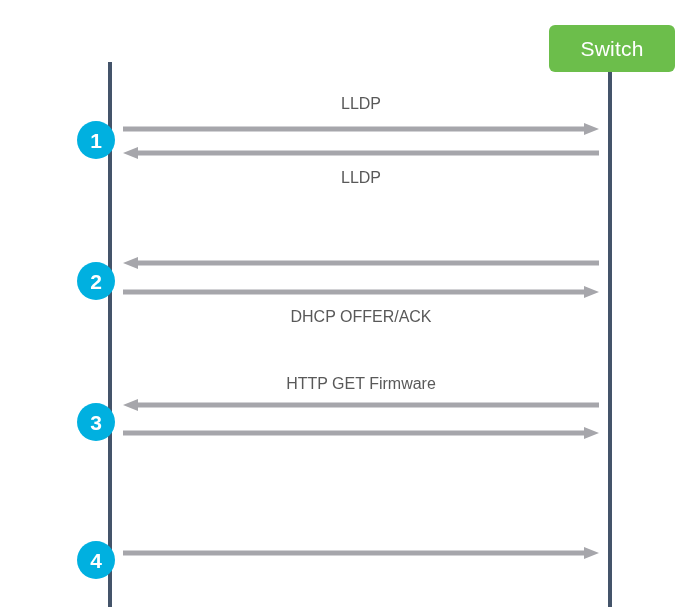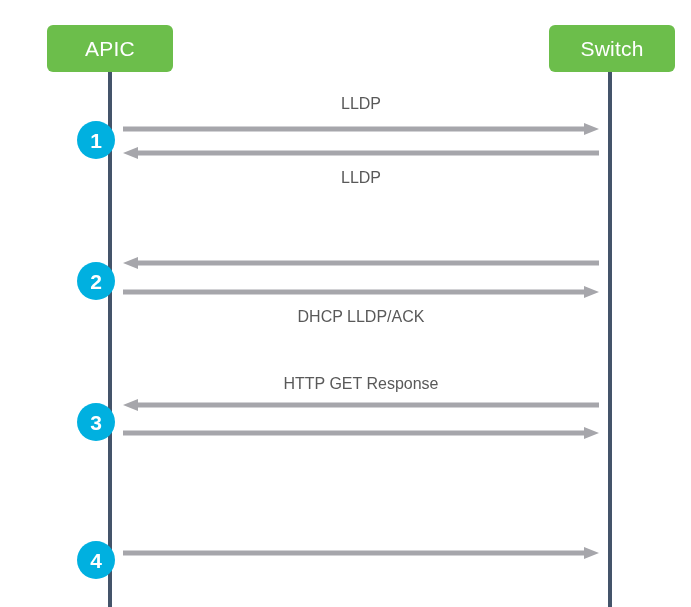--- a/index.html
+++ b/index.html
@@ -98,23 +98,20 @@
   }
 </style>
 </head>
 <body>
 
 <div id="canvas">
 
   <div class="lifeline left"></div>
   <div class="lifeline right"></div>
 
-  <div class="actor-box left">
-    <span class="actor-label">APIC</span>
-  </div>
 
   <div class="actor-box right">
     <span class="actor-label">Switch</span>
   </div>
 
   <div class="step-badge" style="top:121px">
     <span>1</span>
   </div>
 
   <div class="msg-label" style="top:96px">LLDP</div>
@@ -146,27 +143,27 @@
     </svg>
   </div>
 
   <div class="arrow" style="top:285px">
     <svg width="476" height="14" viewBox="0 0 476 14" xmlns="http://www.w3.org/2000/svg">
       <rect x="0" y="4.5" width="462" height="5" fill="#a6a6ab"></rect>
       <polygon points="461,1 476,7 461,13" fill="#a6a6ab"></polygon>
     </svg>
   </div>
 
-  <div class="msg-label" style="top:309px">DHCP LLDP/ACK</div>
+  <div class="msg-label" style="top:309px">DHCP OFFER/ACK</div>
 
   <div class="step-badge" style="top:403px">
     <span>3</span>
   </div>
 
-  <div class="msg-label" style="top:376px">HTTP GET Response</div>
+  <div class="msg-label" style="top:376px">HTTP GET Firmware</div>
 
   <div class="arrow" style="top:398px">
     <svg width="476" height="14" viewBox="0 0 476 14" xmlns="http://www.w3.org/2000/svg">
       <rect x="14" y="4.5" width="462" height="5" fill="#a6a6ab"></rect>
       <polygon points="15,1 0,7 15,13" fill="#a6a6ab"></polygon>
     </svg>
   </div>
 
   <div class="arrow" style="top:426px">
     <svg width="476" height="14" viewBox="0 0 476 14" xmlns="http://www.w3.org/2000/svg">

